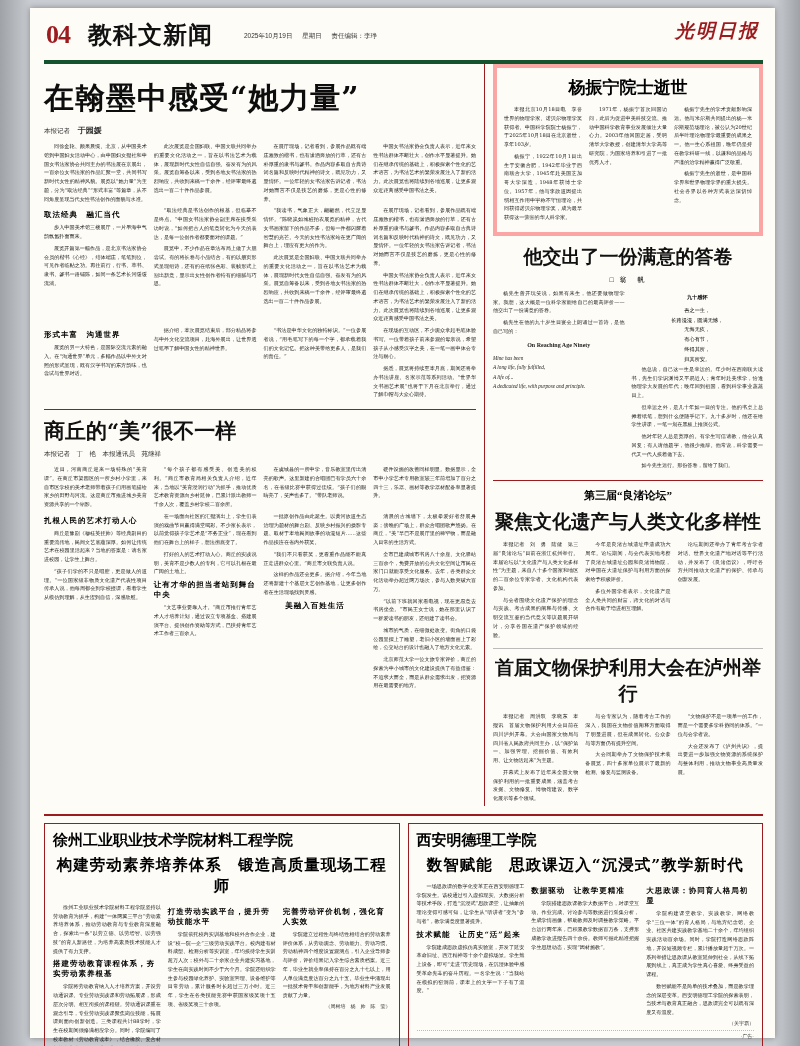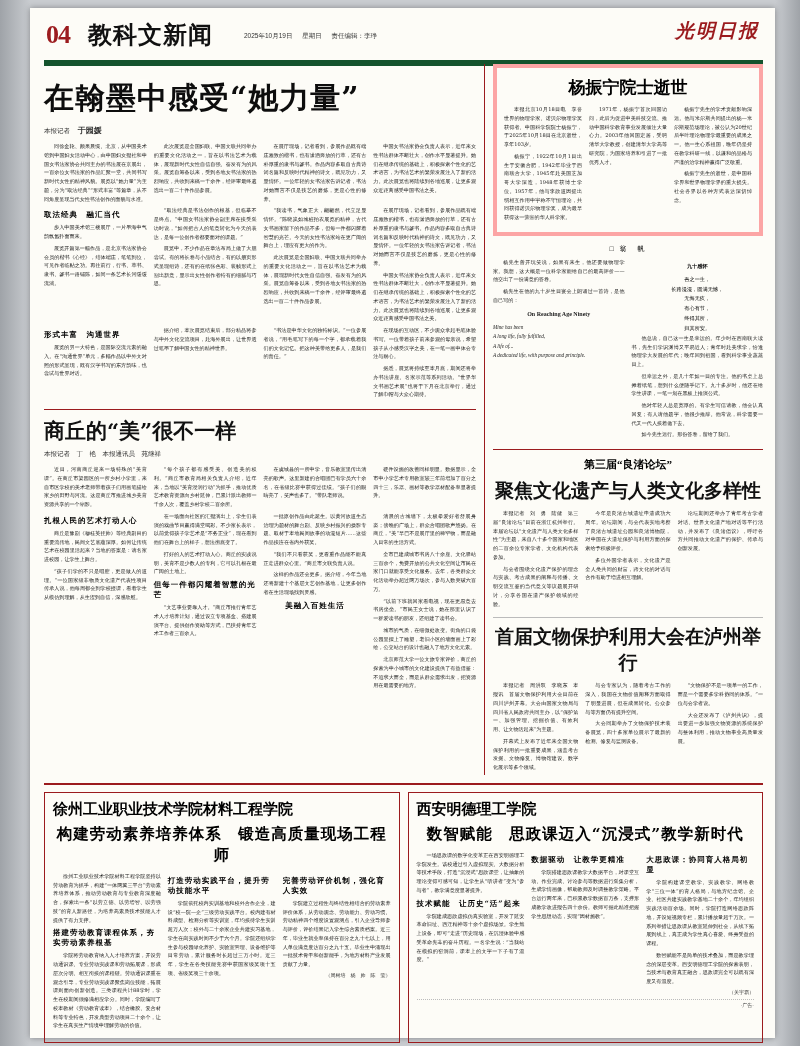--- a/index.html
+++ b/index.html
@@ -30,21 +30,21 @@
     left: 14px;
     top: 8px;
     right: 12px;
     bottom: 8px;
   }
 
   
   .masthead {
     position: relative;
     height: 44px;
-    border-bottom: 6px solid #14532d;
+    border-bottom: 4px solid #14532d;
   }
   .page-num {
     position: absolute;
     left: 2px;
     top: 4px;
     font-size: 26px;
     font-weight: bold;
     color: #9b1b1e;
     letter-spacing: -1px;
     font-family: "Liberation Serif", serif;
@@ -372,21 +372,21 @@
 
           <div class="cols cols-4">
             <div class="col">
               <div class="boldline">扎根人民的艺术打动人心</div>
               <p class="t">商丘是豫剧《穆桂英挂帅》等经典剧目的重要流传地，民间文艺底蕴深厚。如何让传统艺术在校园里活起来？当地的答案是：请名家进校园，让学生上舞台。</p>
               <p class="t">“孩子们学的不只是唱腔，更是做人的道理。”一位国家级非物质文化遗产代表性项目传承人说，他每周都会到学校授课，看着学生从模仿到理解，从生涩到自信，深感欣慰。</p>
             </div>
             <div class="col">
               <p class="t">在一场面向社区的汇报演出上，学生们表演的戏曲节目赢得满堂喝彩。不少家长表示，以前觉得孩子学艺术是“不务正业”，现在看到他们在舞台上的样子，想法彻底变了。</p>
               <p class="t">打好的人的艺术打动人心。商丘的实践说明，美育不是少数人的专利，它可以扎根在最广阔的土地上。</p>
-              <div class="boldline">但每一件都闪耀着智慧的光芒</div>
+              <div class="boldline">让有才华的担当者站到舞台中央</div>
               <p class="t">“文艺事业要靠人才。”商丘市推行青年艺术人才培养计划，通过设立专项基金、搭建展演平台、提供创作资助等方式，已扶持青年艺术工作者三百余人。</p>
             </div>
             <div class="col">
               <p class="t">一批原创作品由此诞生。以黄河故道生态治理为题材的舞台剧、反映乡村振兴的摄影专题、取材于本地民间故事的动漫短片……这些作品接连在省内外获奖。</p>
               <p class="t">“我们不只看获奖，更看重作品能不能真正走进群众心里。”商丘市文联负责人说。</p>
               <p class="t">这样的作品还会更多。据介绍，今年当地还将新建十个基层文艺创作基地，让更多创作者在生活现场找到灵感。</p>
               <div class="boldline ctr">美融入百姓生活</div>
             </div>
             <div class="col">
               <p class="t">清晨的古城墙下，太极拳爱好者舒展身姿；傍晚的广场上，群众合唱团歌声悠扬。在商丘，“美”早已不是展厅里的稀罕物，而是融入日常的生活方式。</p>
@@ -412,20 +412,21 @@
               <div class="col">
                 <p class="t">1971年，杨振宁首次回国访问，此后为促进中美科技交流、推动中国科学教育事业发展倾注大量心力。2003年他回国定居，受聘清华大学教授，创建清华大学高等研究院，为国家培养和引进了一批优秀人才。</p>
               </div>
               <div class="col">
                 <p class="t">杨振宁先生的学术贡献影响深远。他与米尔斯共同提出的杨—米尔斯规范场理论，被公认为20世纪后半叶理论物理学最重要的成果之一。他一生心系祖国，晚年仍坚持在教学科研一线，以谦和的品格与严谨的治学精神赢得广泛敬重。</p>
                 <p class="t">杨振宁先生的逝世，是中国科学界和世界物理学界的重大损失。社会各界以各种方式表达深切悼念。</p>
               </div>
             </div>
           </div>
 
+          <h2 class="sub">他交出了一份满意的答卷</h2>
           <div class="author-right">□ 翁　帆</div>
 
           <div class="cols cols-2">
             <div class="col">
               <p class="t">杨先生曾开玩笑说，如果有来生，他还要做物理学家。我想，这大概是一位科学家能给自己的最高评价——他交出了一份满意的答卷。</p>
               <p class="t">杨先生在他的九十岁生日宴会上朗诵过一首诗，是他自己写的：</p>
               <div class="poem-en">
                 <span class="ttl">On Reaching Age Ninety</span>
                 <div>Mine has been</div>
                 <div>A long life, fully fulfilled,</div>

